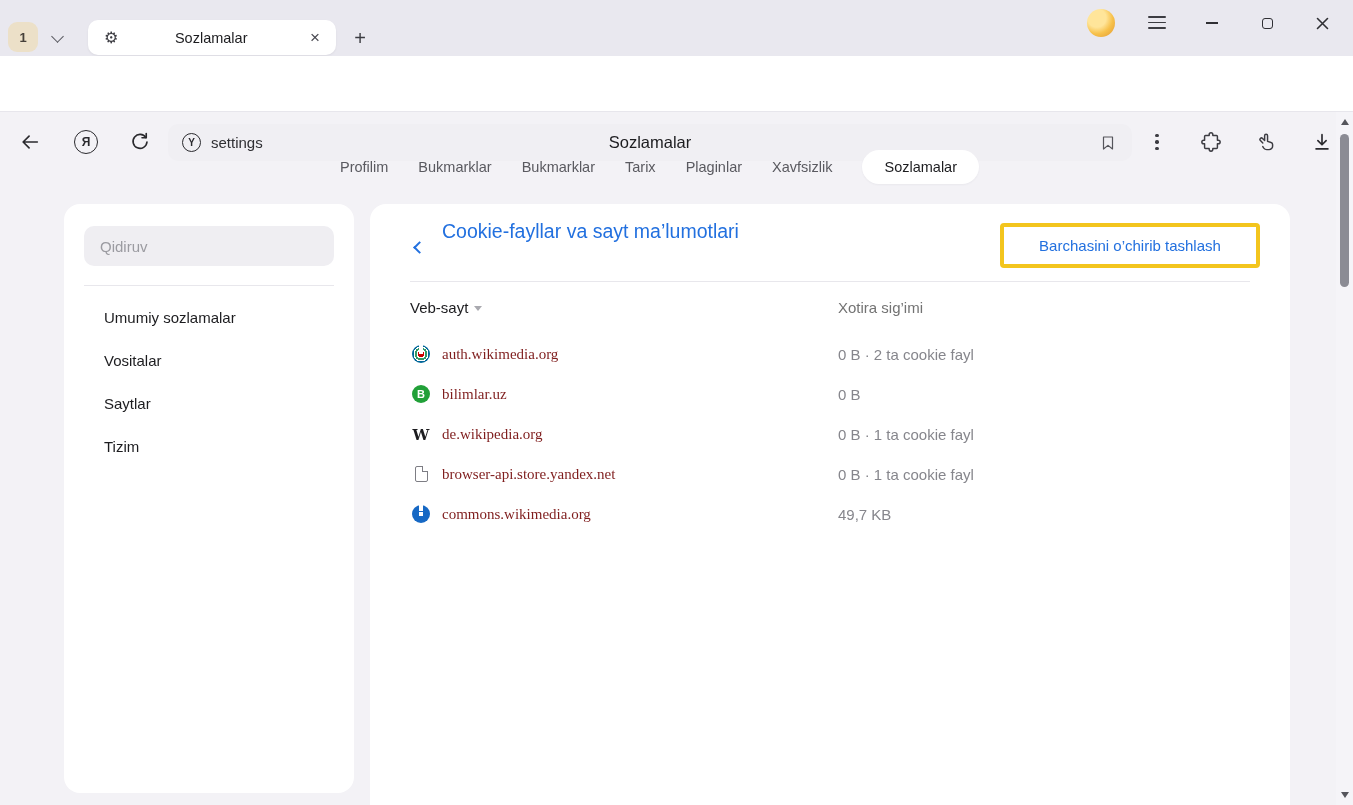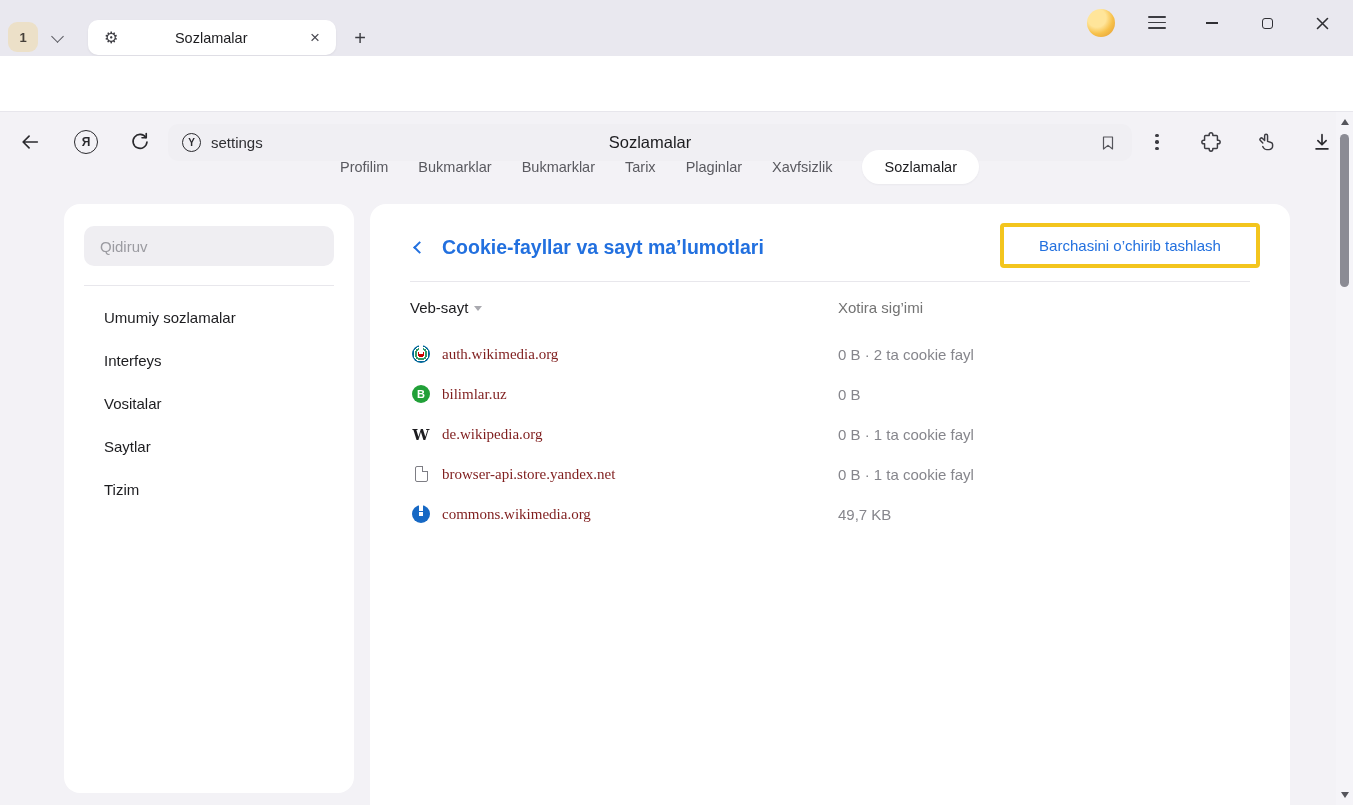--- a/index.html
+++ b/index.html
@@ -48,21 +48,21 @@
   .search-box { position:absolute; left:20px; top:22px; width:250px; height:40px; border:none; outline:none; background:#efeef2; border-radius:10px; padding:12px 16px; font-size:15px; color:#1c1c1f; font-family:inherit; }
   .search-box::placeholder { color:#9b9ba1; }
   .sidebar-divider { position:absolute; left:20px; right:20px; top:81px; height:1px; background:#e8e7ec; }
   .sidebar-list { position:absolute; left:0; right:0; top:92px; }
   .sidebar-item { height:43px; display:flex; align-items:center; padding-left:40px; font-size:15px; color:#1c1c1f; cursor:pointer; }
 
   
   .main-card { position:absolute; left:370px; top:204px; width:920px; height:601px; background:#fff; border-radius:16px 16px 0 0; }
   .back-btn { position:absolute; left:36px; top:31px; width:24px; height:24px; display:flex; align-items:center; justify-content:center; cursor:pointer; }
   .chev-left { width:9px; height:9px; border-left:2px solid #2270df; border-bottom:2px solid #2270df; transform:rotate(45deg); margin-left:3px; }
-  .panel-title { position:absolute; left:72px; top:32px; font-size:19.5px; font-weight:bold; color:#2270df; }
+  .panel-title { position:absolute; left:72px; top:16px; font-size:19.5px; font-weight:normal; color:#2270df; }
   .highlight-box { position:absolute; left:630px; top:19px; width:260px; height:45px; border:4px solid #f3c51d; border-radius:4px; display:flex; align-items:center; justify-content:center; background:#fff; }
   .delete-all-btn { font-size:15px; color:#2270df; background:none; border:none; cursor:pointer; font-family:inherit; }
   .panel-divider { position:absolute; left:40px; right:40px; top:77px; height:1px; background:#e8e7ec; }
   .table-head { position:absolute; left:0; right:17px; top:90px; height:30px; }
   .col-site { position:absolute; left:40px; top:5px; font-size:15px; color:#1c1c1f; cursor:pointer; display:flex; align-items:center; gap:6px; }
   .sort-caret { width:0; height:0; border-left:4.5px solid transparent; border-right:4.5px solid transparent; border-top:5.5px solid #a9a9af; margin-top:2px; }
   .col-storage { position:absolute; left:468px; top:5px; font-size:15px; color:#737373; }
   .rows { position:absolute; left:0; right:0; top:130px; }
   .site-row { position:relative; height:40px; display:flex; align-items:center; padding-left:42px; cursor:pointer; }
   .row-icon { width:18px; height:18px; margin-right:12px; flex:0 0 auto; display:flex; align-items:center; justify-content:center; }
@@ -185,21 +185,20 @@
   <span class="nav-tab">Plaginlar</span>
   <span class="nav-tab">Xavfsizlik</span>
   <span class="nav-tab active">Sozlamalar</span>
 </div>
 
 <div class="sidebar-card">
   <input class="search-box" type="text" placeholder="Qidiruv" style="">
   <div class="sidebar-divider"></div>
   <div class="sidebar-list">
     <div class="sidebar-item">Umumiy sozlamalar</div>
-    <div class="sidebar-item">Interfeys</div>
     <div class="sidebar-item">Vositalar</div>
     <div class="sidebar-item">Saytlar</div>
     <div class="sidebar-item">Tizim</div>
   </div>
 </div>
 
 <div class="main-card">
   <div class="back-btn">
       <span class="chev-left"></span>
     </div>

